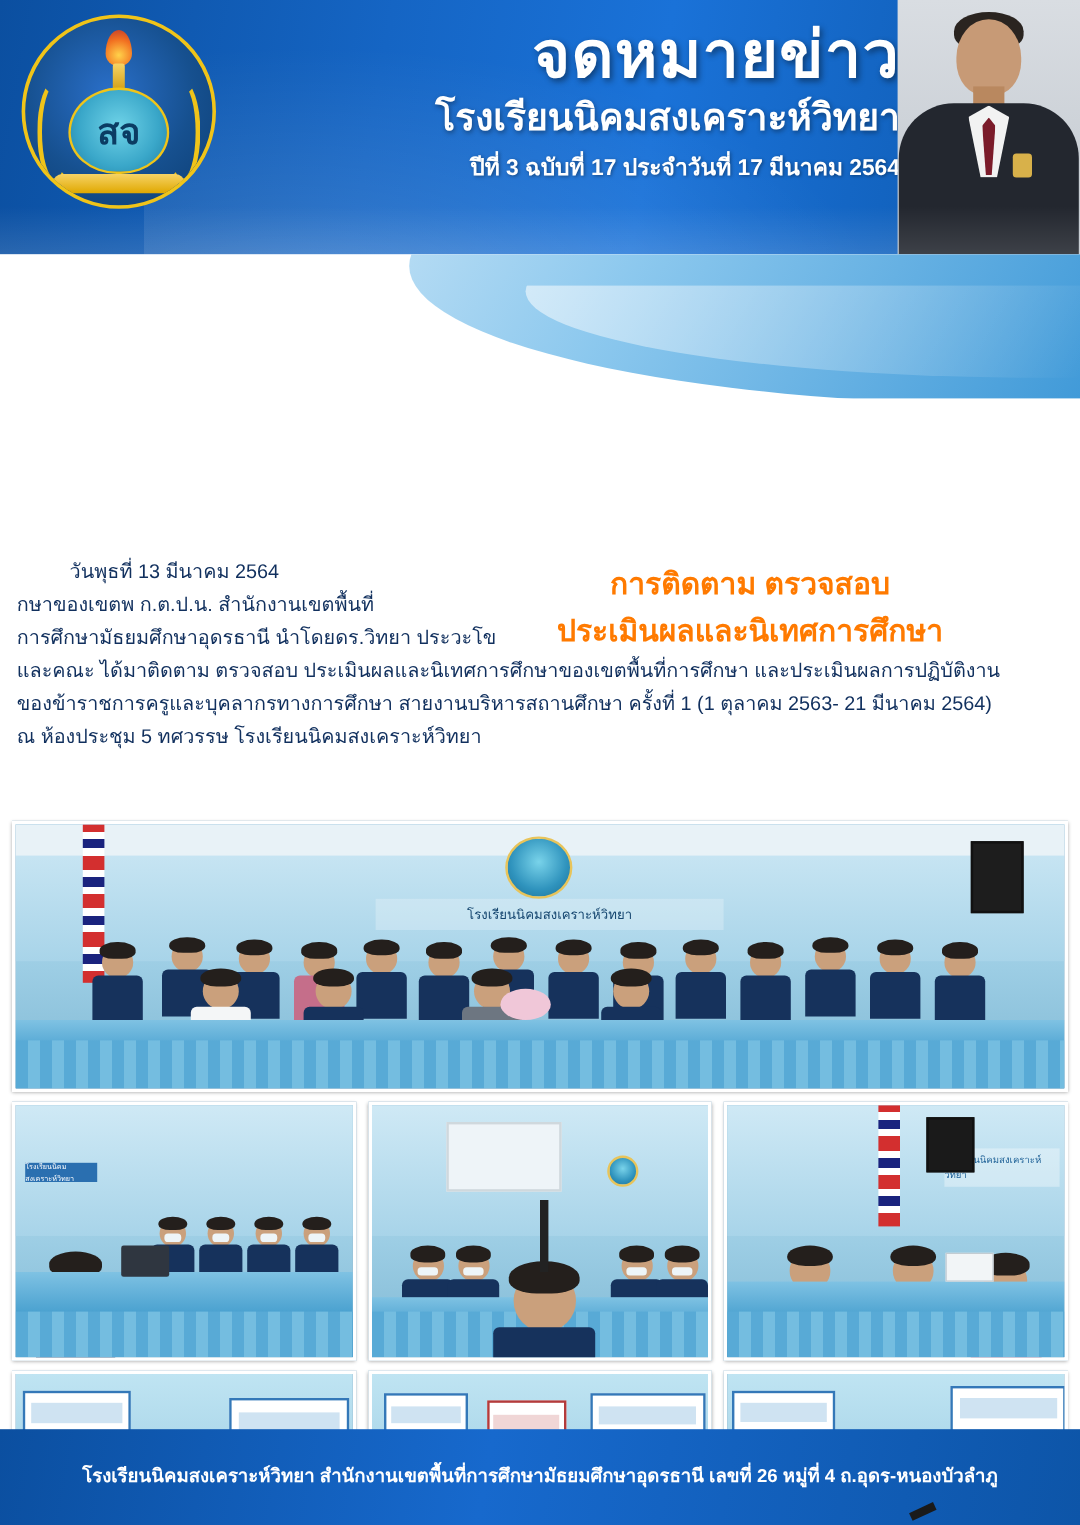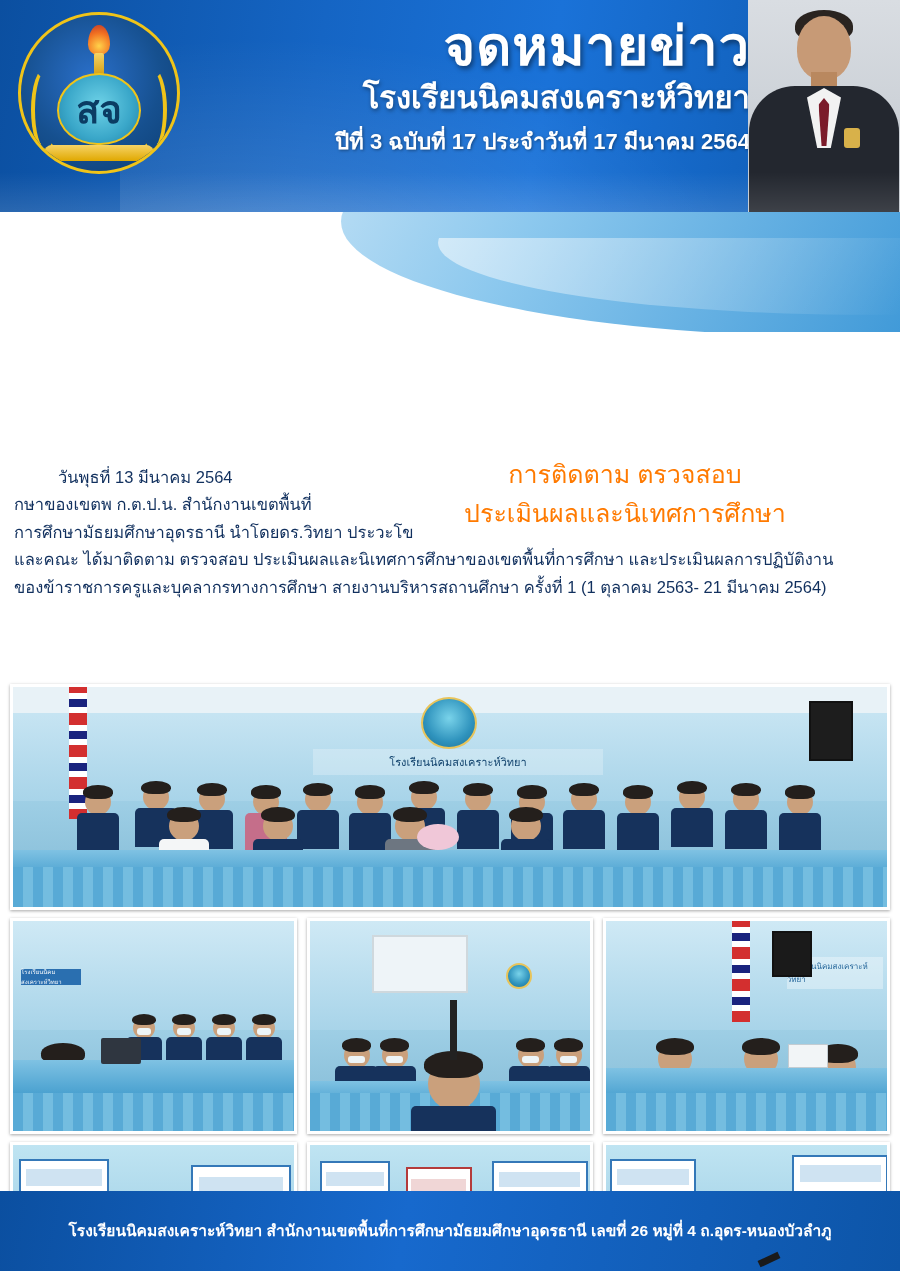--- a/index.html
+++ b/index.html
@@ -62,21 +62,21 @@
   }
   .logo-emblem {
     position: absolute; left: 50%; top: 58px;
     transform: translateX(-50%);
     width: 84px; height: 72px;
     border-radius: 50% 50% 48% 48% / 52% 52% 48% 48%;
     background: radial-gradient(circle at 50% 45%, #6fd3e8 0%, #3aa7c9 60%, #1f7fa3 100%);
     border: 2px solid #f0c419;
     display: flex; align-items: center; justify-content: center;
     color: #0b3c63;
-    font-size: 38px;
+    font-size: 30px;
     font-weight: bold;
   }
   .logo-wreath-l, .logo-wreath-r {
     position: absolute; top: 52px;
     width: 30px; height: 86px;
     border: 4px solid #f0c419;
     border-radius: 50%;
   }
   .logo-wreath-l { left: 10px; border-right-color: transparent; border-top-color: transparent; }
   .logo-wreath-r { right: 10px; border-left-color: transparent; border-top-color: transparent; }
@@ -103,21 +103,21 @@
   }
   .hdr-school {
     margin-top: 4px;
     font-size: 31px;
     font-weight: bold;
     line-height: 1.2;
     text-shadow: 1px 2px 4px rgba(0,0,0,0.4);
   }
   .hdr-issue {
     margin-top: 8px;
-    font-size: 22px;
+    font-size: 19px;
     font-weight: bold;
     text-shadow: 1px 1px 3px rgba(0,0,0,0.4);
   }
 
   .portrait {
     position: absolute;
     right: 0px; top: 0px;
     width: 152px; height: 212px;
     background: linear-gradient(180deg, #d9dde2 0%, #c2c8cf 100%);
     overflow: hidden;
@@ -176,26 +176,26 @@
   .swoosh2 {
     position: absolute;
     left: 300px; top: 26px;
     width: 600px; height: 80px;
     background: linear-gradient(120deg, rgba(255,255,255,0.7), rgba(255,255,255,0));
     clip-path: ellipse(72% 90% at 95% 6%);
   }
 
   .headline {
     position: absolute;
-    left: 360px; top: 243px;
+    left: 360px; top: 256px;
     width: 530px;
     text-align: center;
     color: #ff7a00;
     font-size: 25px;
-    font-weight: normal;
+    font-weight: bold;
     line-height: 1.55;
     text-shadow: 1px 1px 0 rgba(255,255,255,0.6);
     z-index: 3;
   }
   .headline .l2 { display: block; }
 
   .lead {
     position: absolute;
     left: 14px; top: 252px;
     width: 880px;
@@ -316,20 +316,21 @@
     <span class="l1">การติดตาม ตรวจสอบ</span>
     <span class="l2">ประเมินผลและนิเทศการศึกษา</span>
   </div>
 
   <div class="lead">
     <p class="indent">วันพุธที่ 13 มีนาคม 2564</p>
     <p>กษาของเขตพ ก.ต.ป.น. สำนักงานเขตพื้นที่</p>
     <p>การศึกษามัธยมศึกษาอุดรธานี นำโดยดร.วิทยา ประวะโข</p>
     <p>และคณะ ได้มาติดตาม ตรวจสอบ ประเมินผลและนิเทศการศึกษาของเขตพื้นที่การศึกษา และประเมินผลการปฏิบัติงาน</p>
     <p>ของข้าราชการครูและบุคลากรทางการศึกษา สายงานบริหารสถานศึกษา ครั้งที่ 1 (1 ตุลาคม 2563- 21 มีนาคม 2564)</p>
+    <p>ณ ห้องประชุม 5 ทศวรรษ โรงเรียนนิคมสงเคราะห์วิทยา</p>
   </div>
 
   <div class="photos">
 
     <div class="photo row1">
       <div class="wall"></div>
       <div class="wall-panel"></div>
       <div class="ceiling"></div>
       <div class="flag" style="left:56px; top:0; height:60%;"></div>
       <div class="emblem-sm" style="left:408px; top:10px; width:56px; height:52px;"></div>

